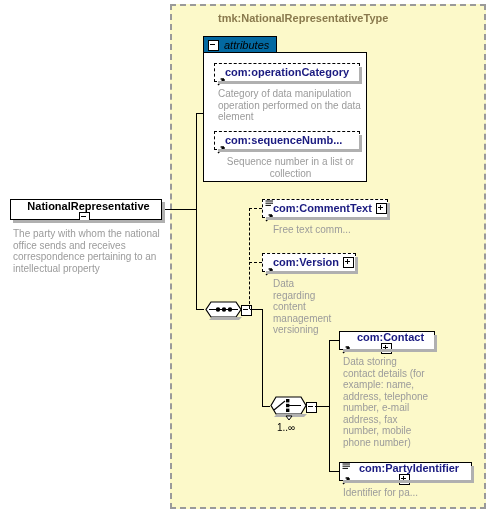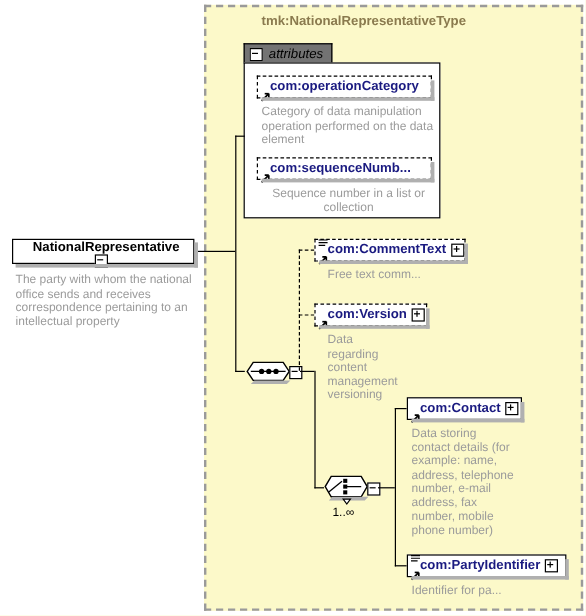--- a/index.html
+++ b/index.html
@@ -27,21 +27,21 @@
     font-size:11px;
     font-weight:bold;
     color:#8a7a4e;
     white-space:nowrap;
     letter-spacing:0px;
   }
 
   
   .attr-tab{
     position:absolute;
-    background:#737373;
+    background:#0369a1;
     border:1px solid #000;
     border-bottom:none;
     box-sizing:border-box;
     display:flex;align-items:center;
     padding-left:4px;
     font-size:11px;
     font-style:italic;
     color:#000;
   }
   .attr-body{
@@ -65,21 +65,21 @@
 
   
   .node{
     position:absolute;
     box-sizing:border-box;
     background:#ffffff;
     display:flex;
     align-items:center;
     white-space:nowrap;
   }
-  .node.req{border:1px solid #000;}
+  .node.req{border:1px solid #000;flex-direction:column;}
   .node.opt{border:1px dashed #000;}
   .node .shadow{
     position:absolute;left:3px;top:100%;height:3px;right:-3px;background:#b0b0b0;
   }
   .node .shadow-r{
     position:absolute;left:100%;top:3px;width:3px;bottom:-3px;background:#b0b0b0;
   }
   .node-label{
     font-size:11px;font-weight:bold;color:#1a1a80;
     padding:0 3px 0 10px;

